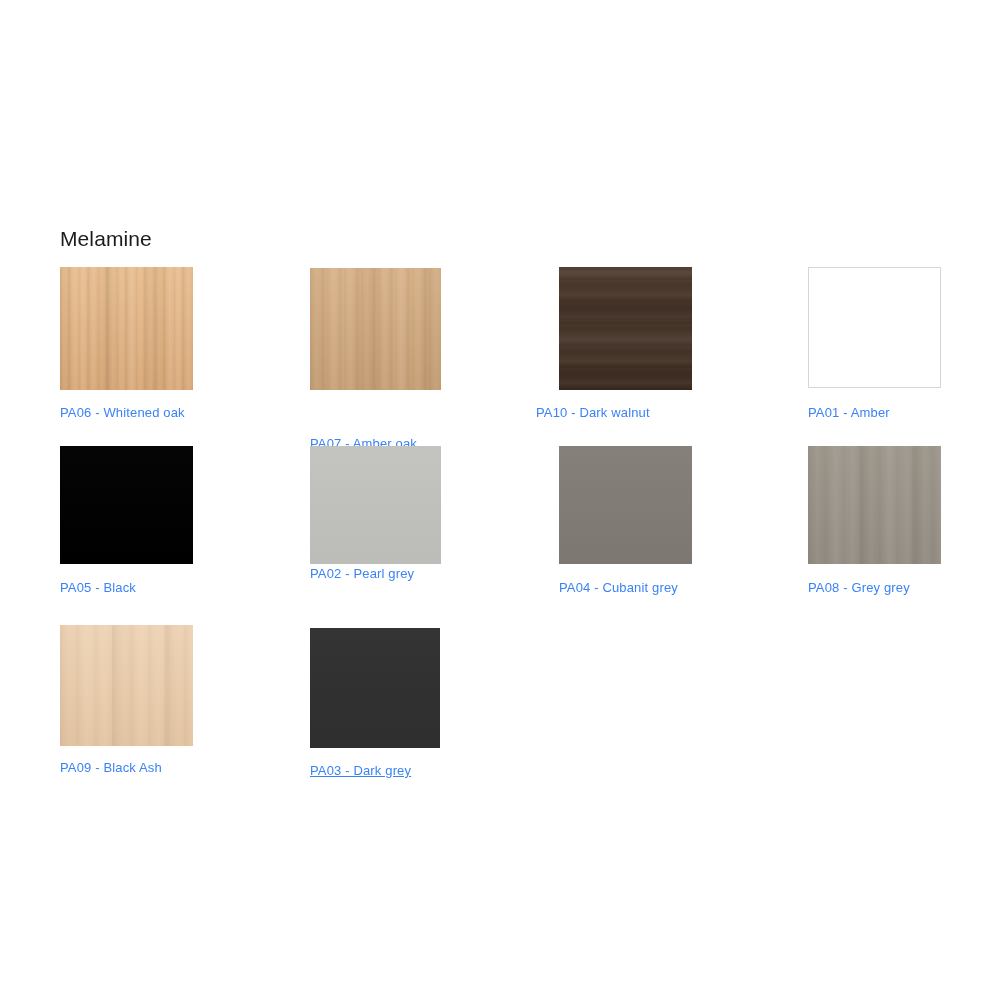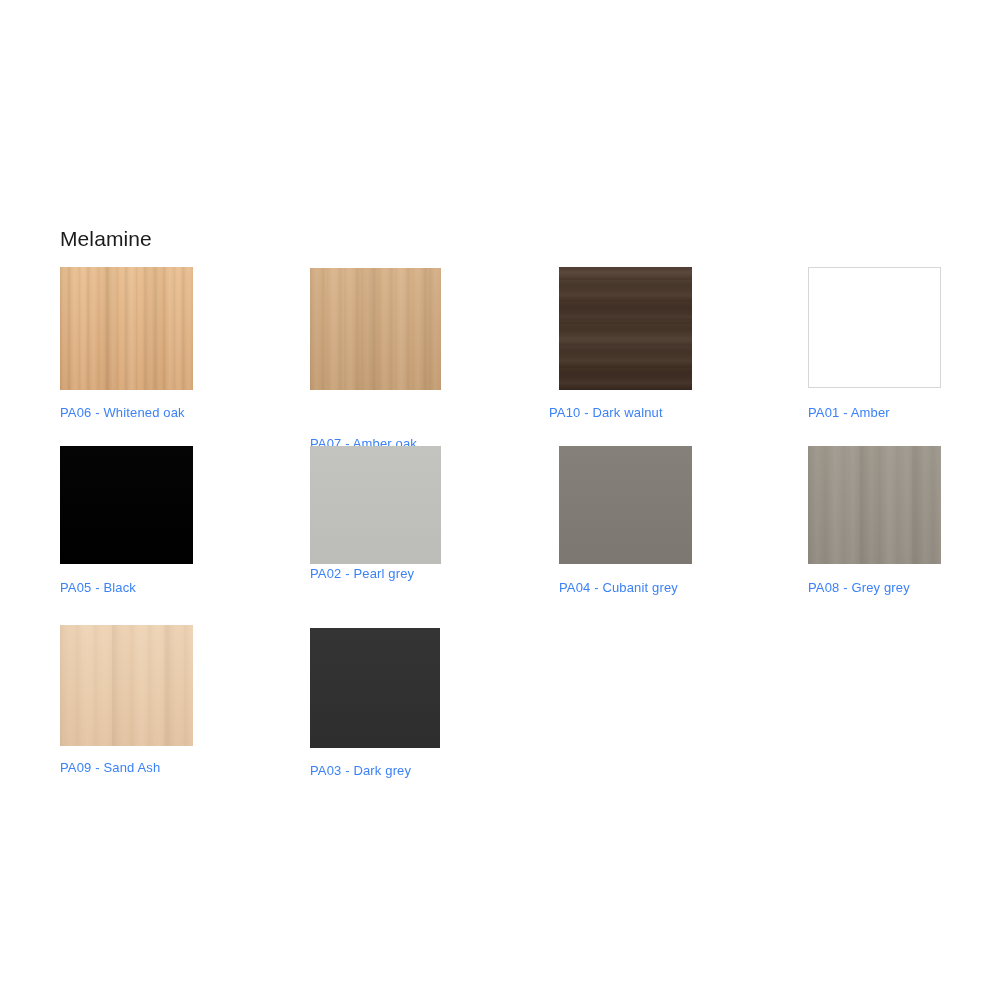--- a/index.html
+++ b/index.html
@@ -136,21 +136,21 @@
       <div class="swatch-cell" style="left: 0px; top: 0px;">
         <div class="swatch-chip" title="PA07 - Amber oak" style="left: 310px; top: 268px; width: 131px; height: 122px; background-color: rgb(216, 178, 137); background-image: linear-gradient(rgb(216, 178, 137) 0%, rgb(199, 160, 118) 100%);">
           <div class="grain grain-vertical-b"></div>
         </div>
         <div class="swatch-label" style="left: 310px; top: 405px; margin-top: 31px;">PA07 - Amber oak</div>
       </div>
       <div class="swatch-cell" style="left: 0px; top: 0px;">
         <div class="swatch-chip" title="PA10 - Dark walnut" style="left: 559px; top: 267px; width: 133px; height: 123px; background-color: rgb(76, 57, 44); background-image: linear-gradient(rgb(76, 57, 44) 0%, rgb(65, 47, 36) 100%);">
           <div class="grain grain-horizontal"></div>
         </div>
-        <div class="swatch-label" style="left: 549px; top: 405px;">PA10 - Dark walnut</div>
+        <div class="swatch-label" style="left: 536px; top: 405px;">PA10 - Dark walnut</div>
       </div>
       <div class="swatch-cell" style="left: 0px; top: 0px;">
         <div class="swatch-chip bordered" title="PA01 - White" style="left: 808px; top: 267px; width: 133px; height: 121px; background-color: rgb(255, 255, 255); background-image: linear-gradient(rgb(255, 255, 255) 0%, rgb(255, 255, 255) 100%); border-color: rgb(214, 214, 214);">
           <div class="grain grain-none"></div>
         </div>
         <div class="swatch-label" style="left: 808px; top: 405px;">PA01 - Amber</div>
       </div>
       <div class="swatch-cell" style="left: 0px; top: 0px;">
         <div class="swatch-chip" title="PA05 - Black" style="left: 60px; top: 446px; width: 133px; height: 118px; background-color: rgb(5, 5, 5); background-image: linear-gradient(rgb(5, 5, 5) 0%, rgb(0, 0, 0) 100%);">
           <div class="grain grain-none"></div>
@@ -172,23 +172,23 @@
       <div class="swatch-cell" style="left: 0px; top: 0px;">
         <div class="swatch-chip" title="PA08 - Grey wood" style="left: 808px; top: 446px; width: 133px; height: 118px; background-color: rgb(157, 151, 140); background-image: linear-gradient(rgb(157, 151, 140) 0%, rgb(146, 140, 130) 100%);">
           <div class="grain grain-vertical-soft"></div>
         </div>
         <div class="swatch-label" style="left: 808px; top: 580px;">PA08 - Grey grey</div>
       </div>
       <div class="swatch-cell" style="left: 0px; top: 0px;">
         <div class="swatch-chip" title="PA09 - Sand Ash" style="left: 60px; top: 625px; width: 133px; height: 121px; background-color: rgb(238, 211, 180); background-image: linear-gradient(rgb(238, 211, 180) 0%, rgb(227, 196, 162) 100%);">
           <div class="grain grain-vertical-soft"></div>
         </div>
-        <div class="swatch-label" style="left: 60px; top: 760px;">PA09 - Sand Ash</div>
+        <div class="swatch-label" style="left: 60px; top: 760px;">PA09 - Black Ash</div>
       </div>
       <div class="swatch-cell" style="left: 0px; top: 0px;">
         <div class="swatch-chip" title="PA03 - Dark grey" style="left: 310px; top: 628px; width: 130px; height: 120px; background-color: rgb(52, 52, 52); background-image: linear-gradient(rgb(52, 52, 52) 0%, rgb(46, 46, 46) 100%);">
           <div class="grain grain-none"></div>
         </div>
-        <div class="swatch-label" style="left: 310px; top: 763px;">PA03 - Dark grey</div>
+        <div class="swatch-label" style="left: 310px; top: 763px; text-decoration: underline;">PA03 - Dark grey</div>
       </div>
     </div>
 
 </div>
 
 </body></html>

